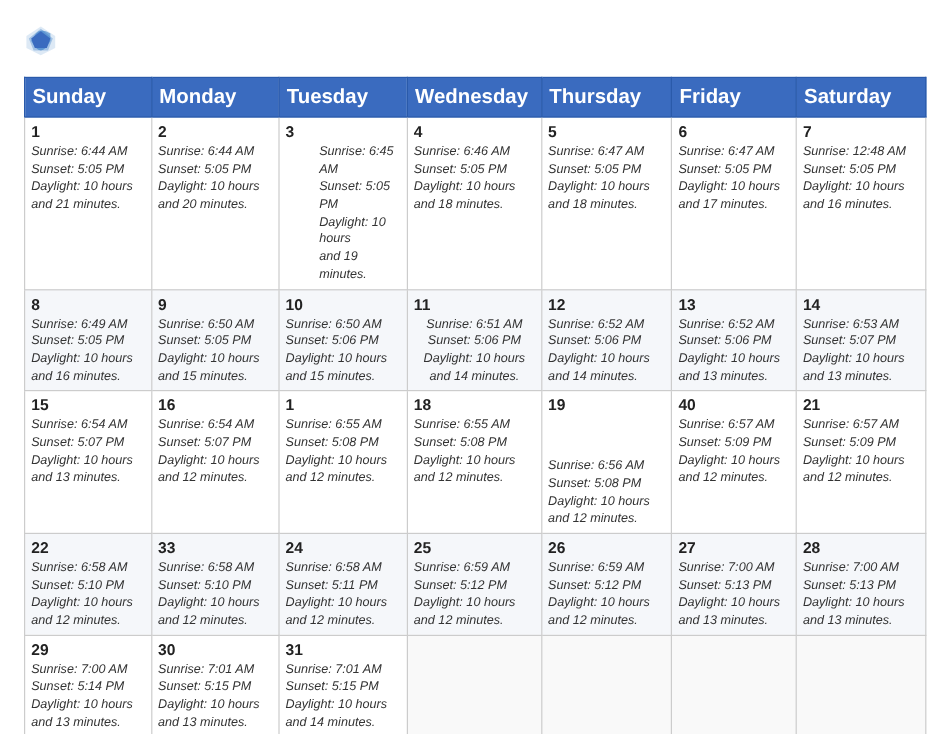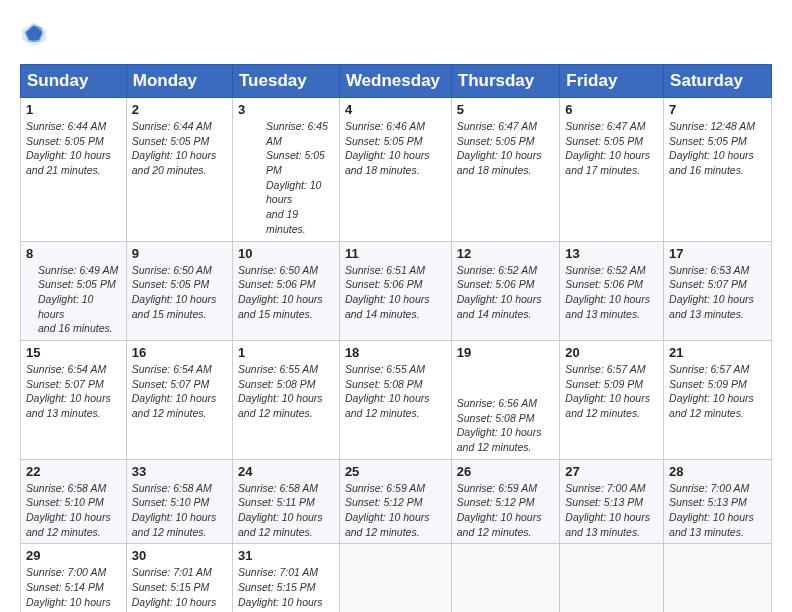--- a/index.html
+++ b/index.html
@@ -176,62 +176,62 @@
           <span class="day-num">7</span>
           <div class="day-info" style="white-space: pre-line;">Sunrise: 12:48 AM
 Sunset: 5:05 PM
 Daylight: 10 hours
 and 16 minutes.</div>
         </td>
       </tr>
       <tr>
         <td>
           <span class="day-num">8</span>
-          <div class="day-info" style="white-space: pre-line; margin-left: 12px;">Sunrise: 6:49 AM
+          <div class="day-info" style="white-space: pre-line;">Sunrise: 6:49 AM
 Sunset: 5:05 PM
 Daylight: 10 hours
 and 16 minutes.</div>
         </td>
         <td>
           <span class="day-num">9</span>
           <div class="day-info" style="white-space: pre-line;">Sunrise: 6:50 AM
 Sunset: 5:05 PM
 Daylight: 10 hours
 and 15 minutes.</div>
         </td>
         <td>
           <span class="day-num">10</span>
           <div class="day-info" style="white-space: pre-line;">Sunrise: 6:50 AM
 Sunset: 5:06 PM
 Daylight: 10 hours
 and 15 minutes.</div>
         </td>
         <td>
           <span class="day-num">11</span>
-          <div class="day-info" style="white-space: pre-line;">Sunrise: 6:51 AM
+          <div class="day-info" style="white-space: pre-line; text-align: center;">Sunrise: 6:51 AM
 Sunset: 5:06 PM
 Daylight: 10 hours
 and 14 minutes.</div>
         </td>
         <td>
           <span class="day-num">12</span>
           <div class="day-info" style="white-space: pre-line;">Sunrise: 6:52 AM
 Sunset: 5:06 PM
 Daylight: 10 hours
 and 14 minutes.</div>
         </td>
         <td>
           <span class="day-num">13</span>
           <div class="day-info" style="white-space: pre-line;">Sunrise: 6:52 AM
 Sunset: 5:06 PM
 Daylight: 10 hours
 and 13 minutes.</div>
         </td>
         <td>
-          <span class="day-num">17</span>
+          <span class="day-num">14</span>
           <div class="day-info" style="white-space: pre-line;">Sunrise: 6:53 AM
 Sunset: 5:07 PM
 Daylight: 10 hours
 and 13 minutes.</div>
         </td>
       </tr>
       <tr>
         <td>
           <span class="day-num">15</span>
           <div class="day-info" style="white-space: pre-line;">Sunrise: 6:54 AM
@@ -261,21 +261,21 @@
 and 12 minutes.</div>
         </td>
         <td>
           <span class="day-num">19</span>
           <div class="day-info" style="white-space: pre-line; margin-top: 36px;">Sunrise: 6:56 AM
 Sunset: 5:08 PM
 Daylight: 10 hours
 and 12 minutes.</div>
         </td>
         <td>
-          <span class="day-num">20</span>
+          <span class="day-num">40</span>
           <div class="day-info" style="white-space: pre-line;">Sunrise: 6:57 AM
 Sunset: 5:09 PM
 Daylight: 10 hours
 and 12 minutes.</div>
         </td>
         <td>
           <span class="day-num">21</span>
           <div class="day-info" style="white-space: pre-line;">Sunrise: 6:57 AM
 Sunset: 5:09 PM
 Daylight: 10 hours

